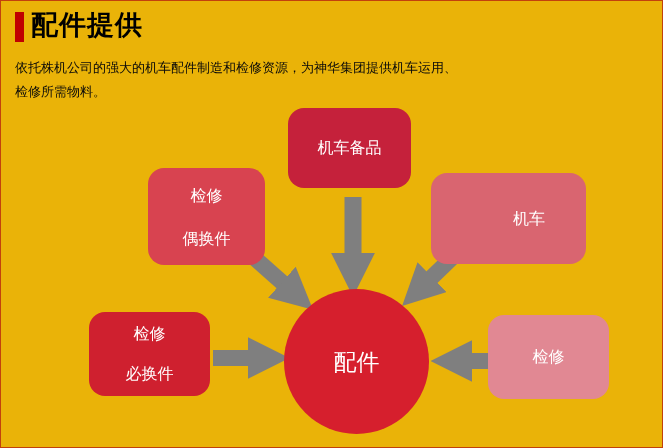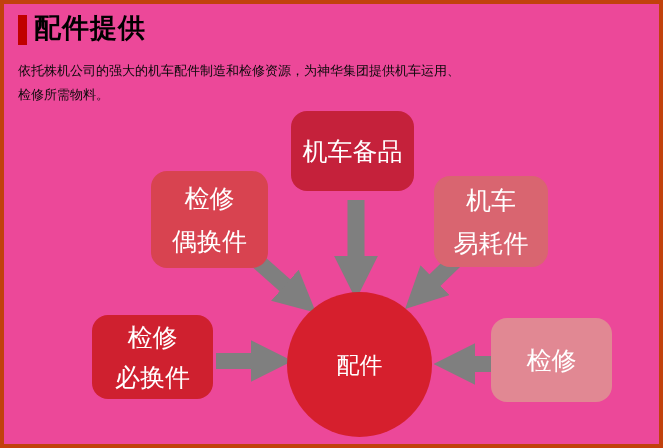--- a/index.html
+++ b/index.html
@@ -2,22 +2,22 @@
 <html><head>
 <meta charset="utf-8">
 <style>
   html, body { margin: 0; padding: 0; background: #ffffff; }
   body { font-family: "Liberation Sans", "DejaVu Sans", sans-serif; }
 
   .slide {
     position: relative;
     width: 663px;
     height: 448px;
-    background: #ec4899;
-    border: 4px solid #c2410c;
+    background: #eab308;
+    border: 1px solid #c2410c;
     box-sizing: border-box;
     overflow: hidden;
   }
 
   
   .accent-bar {
     position: absolute;
     left: 14px; top: 11px;
     width: 9px; height: 30px;
     background: #C00000;
@@ -51,27 +51,27 @@
 
   
   .node {
     position: absolute;
     border-radius: 16px;
     color: #ffffff;
     display: flex;
     flex-direction: column;
     justify-content: center;
     align-items: center;
-    font-size: 25px;
+    font-size: 16px;
   }
   .node span { display: block; }
 
   .node-top        { left: 287px; top: 107px; width: 123px; height: 80px; line-height: 30px; }
   .node-upper-left { left: 147px; top: 167px; width: 117px; height: 97px; line-height: 43px; }
-  .node-upper-right{ left: 430px; top: 172px; width: 114px; height: 91px; line-height: 43px; }
+  .node-upper-right{ left: 430px; top: 172px; width: 114px; height: 91px; line-height: 43px; padding-left: 41px; }
   .node-left       { left:  88px; top: 311px; width: 121px; height: 84px; line-height: 40px; }
   .node-right      { left: 487px; top: 314px; width: 121px; height: 84px; line-height: 40px; }
 
   .center-circle {
     position: absolute;
     left: 283px; top: 288px;
     width: 145px; height: 145px;
     border-radius: 50%;
     color: #ffffff;
     display: flex;
@@ -113,21 +113,20 @@
     <span>机车备品</span>
   </div>
 
   <div class="node node-upper-left" style="background-color: rgb(216, 67, 80);">
     <span>检修</span>
     <span>偶换件</span>
   </div>
 
   <div class="node node-upper-right" style="background-color: rgb(217, 101, 112);">
     <span>机车</span>
-    <span>易耗件</span>
   </div>
 
   <div class="node node-left" style="background-color: rgb(207, 32, 47);">
     <span>检修</span>
     <span>必换件</span>
   </div>
 
   <div class="node node-right" style="background-color: rgb(225, 136, 147);">
     <span>检修</span>
   </div>

